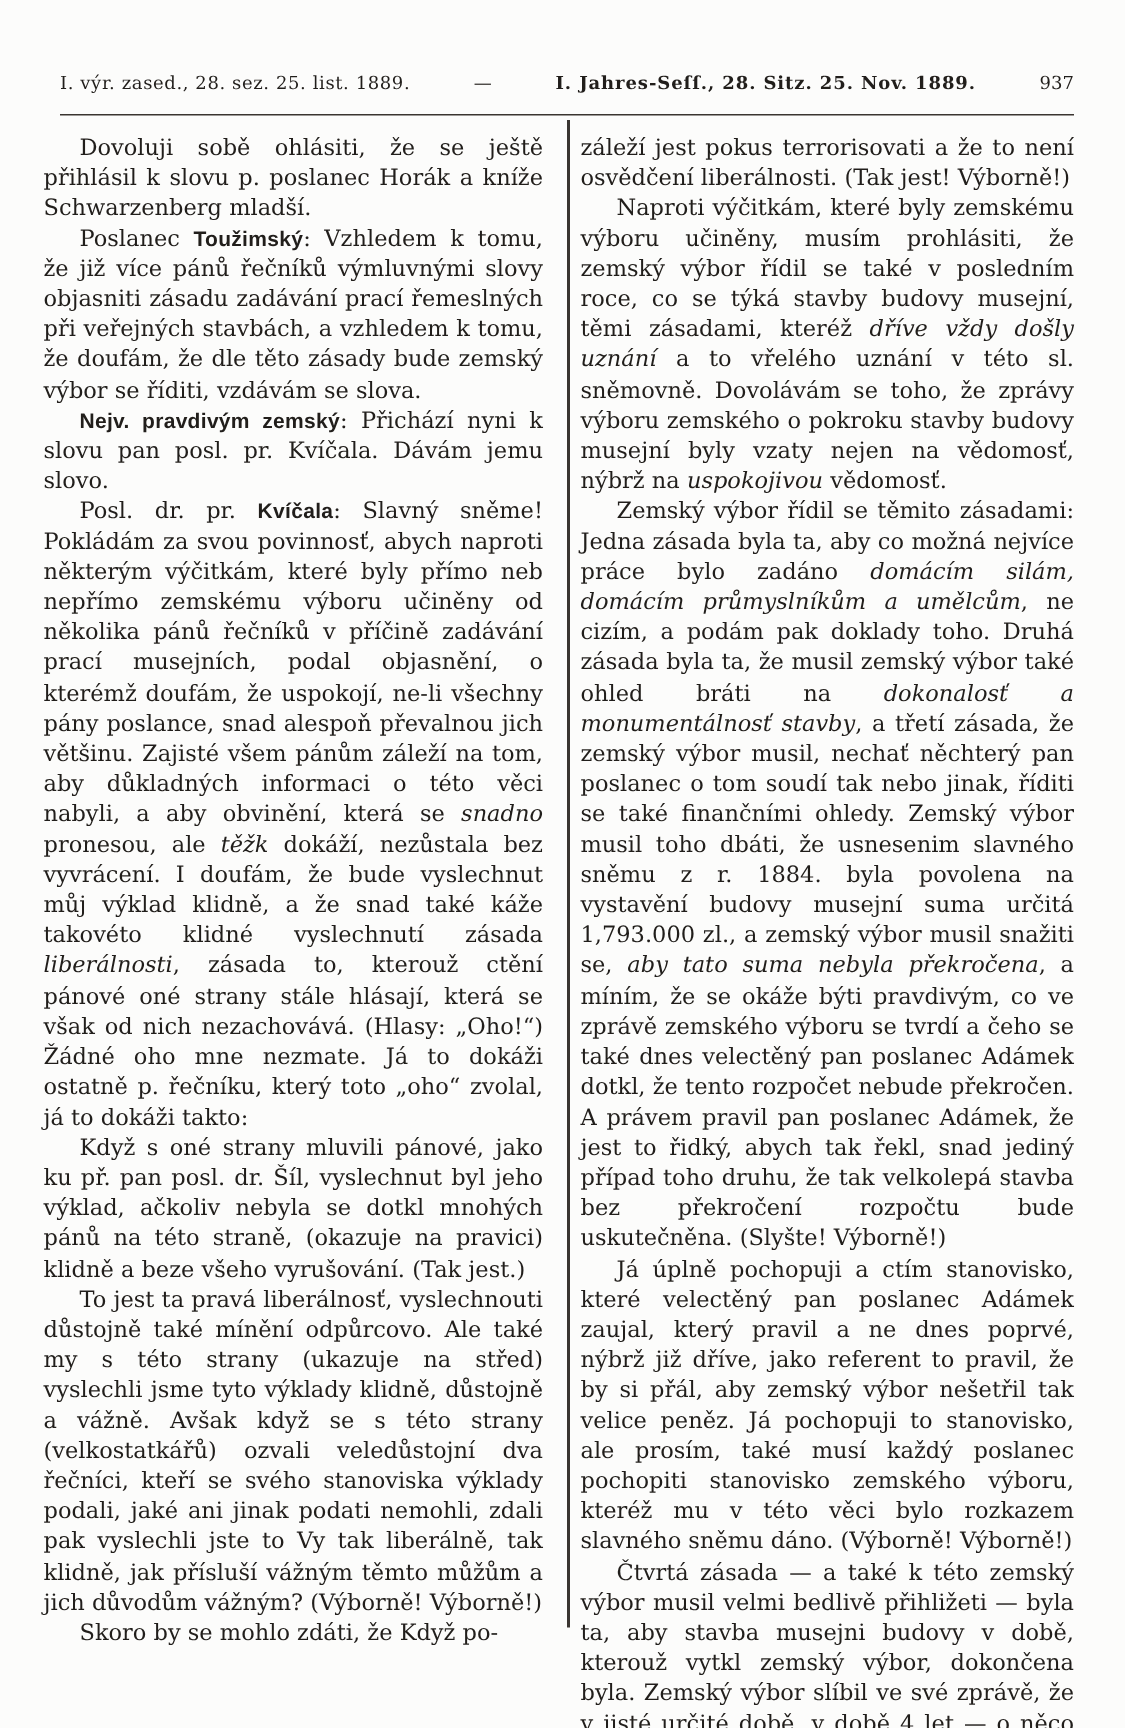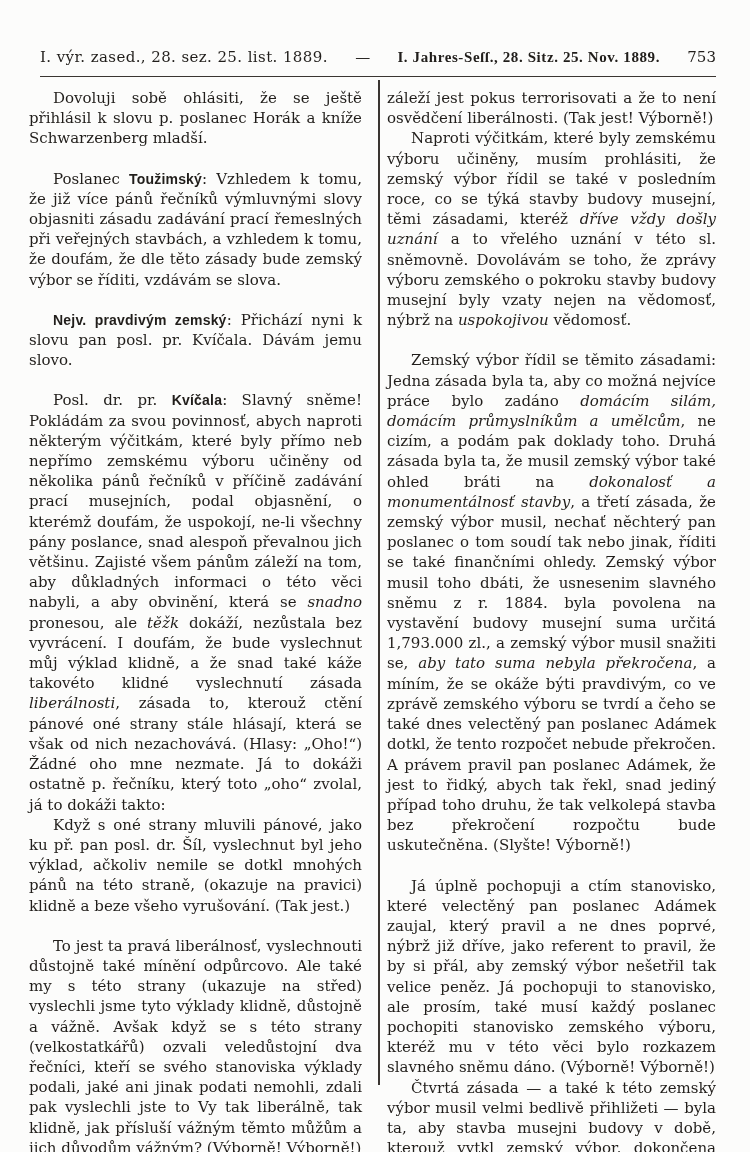--- a/index.html
+++ b/index.html
@@ -18,29 +18,28 @@
   .page{
     position:relative;
     width:750px;height:1152px;
     background:var(--paper);
   }
   .running-head{
     position:absolute;
     left:40px;top:48px;width:676px;
     display:flex;
     justify-content:space-between;
-    align-items:center;
-    font-size:15px;
+    align-items:flex-start;
+    font-size:12px;
     white-space:nowrap;
   }
   .running-head .czech{letter-spacing:0.4px;}
   .running-head .fraktur{
     font-weight:700;
     letter-spacing:0.6px;
-    font-family:Liberation Serif, serif;
   }
   .head-rule{
     position:absolute;
     left:40px;top:76px;width:676px;height:0;
     border-top:1.6px solid var(--rule);
   }
   .col-divider{
     position:absolute;
     left:378px;top:80px;
     width:1.6px;height:1005px;
@@ -51,51 +50,51 @@
     top:88px;
     font-size:15px;
     line-height:20.2px;
     text-align:justify;
     text-justify:inter-word;
   }
   .column.left{left:29px;width:333px;}
   .column.right{left:387px;width:329px;}
   p.para{margin:0;padding:0;}
   p.para.indent{text-indent:24px;}
-  p.para.gap{margin-top:20px;}
+  p.para.gap{margin-top:0;}
   .speaker{
     font-family:"Liberation Sans", sans-serif;
     font-weight:700;
     font-size:14px;
     letter-spacing:0.2px;
   }
   .emph{font-style:italic;}
   .run{ }
 </style>
 </head>
 <body>
 
 <div class="page">
 
   <div class="running-head">
     <span class="czech">I. výr. zased., 28. sez. 25. list. 1889.</span>
     <span class="sep">—</span>
     <span class="fraktur">I. Jahres-Seſſ., 28. Sitz. 25. Nov. 1889.</span>
-    <span class="pageno">753</span>
+    <span class="pageno">937</span>
   </div>
 
   <div class="head-rule"></div>
   <div class="col-divider"></div>
 
   <div class="column left">
       <p class="para indent"><span class="run">Dovoluji sobě ohlásiti, že se ještě přihlásil k slovu p. poslanec Horák a kníže Schwarzenberg mladší.</span></p>
       <p class="para indent gap"><span class="run">Poslanec </span><span class="speaker">Toužimský</span><span class="run">: Vzhledem k tomu, že již více pánů řečníků výmluvnými slovy objasniti zásadu zadávání prací řemeslných při veřejných stavbách, a vzhledem k tomu, že doufám, že dle těto zásady bude zemský výbor se říditi, vzdávám se slova.</span></p>
       <p class="para indent gap"><span class="speaker">Nejv. pravdivým zemský</span><span class="run">: Přichází nyni k slovu pan posl. pr. Kvíčala. Dávám jemu slovo.</span></p>
       <p class="para indent gap"><span class="run">Posl. dr. pr. </span><span class="speaker">Kvíčala</span><span class="run">: Slavný sněme! Pokládám za svou povinnosť, abych naproti některým výčitkám, které byly přímo neb nepřímo zemskému výboru učiněny od několika pánů řečníků v příčině zadávání prací musejních, podal objasnění, o kterémž doufám, že uspokojí, ne-li všechny pány poslance, snad alespoň převalnou jich většinu. Zajisté všem pánům záleží na tom, aby důkladných informaci o této věci nabyli, a aby obvinění, která se </span><span class="emph">snadno</span><span class="run"> pronesou, ale </span><span class="emph">těžk</span><span class="run"> dokáží, nezůstala bez vyvrácení. I doufám, že bude vyslechnut můj výklad klidně, a že snad také káže takovéto klidné vyslechnutí zásada </span><span class="emph">liberálnosti</span><span class="run">, zásada to, kterouž ctění pánové oné strany stále hlásají, která se však od nich nezachovává. (Hlasy: „Oho!“) Žádné oho mne nezmate. Já to dokáži ostatně p. řečníku, který toto „oho“ zvolal, já to dokáži takto:</span></p>
-      <p class="para indent"><span class="run">Když s oné strany mluvili pánové, jako ku př. pan posl. dr. Šíl, vyslechnut byl jeho výklad, ačkoliv nemile se dotkl mnohých pánů na této straně, (okazuje na pravici) klidně a beze všeho vyrušování. (Tak jest.)</span></p>
+      <p class="para indent"><span class="run">Když s oné strany mluvili pánové, jako ku př. pan posl. dr. Šíl, vyslechnut byl jeho výklad, ačkoliv nebyla se dotkl mnohých pánů na této straně, (okazuje na pravici) klidně a beze všeho vyrušování. (Tak jest.)</span></p>
       <p class="para indent gap"><span class="run">To jest ta pravá liberálnosť, vyslechnouti důstojně také mínění odpůrcovo. Ale také my s této strany (ukazuje na střed) vyslechli jsme tyto výklady klidně, důstojně a vážně. Avšak když se s této strany (velkostatkářů) ozvali veledůstojní dva řečníci, kteří se svého stanoviska výklady podali, jaké ani jinak podati nemohli, zdali pak vyslechli jste to Vy tak liberálně, tak klidně, jak přísluší vážným těmto můžům a jich důvodům vážným? (Výborně! Výborně!)</span></p>
       <p class="para indent"><span class="run">Skoro by se mohlo zdáti, že Když po-</span></p>
     </div>
 
   <div class="column right">
       <p class="para"><span class="run">záleží jest pokus terrorisovati a že to není osvědčení liberálnosti. (Tak jest! Výborně!)</span></p>
       <p class="para indent"><span class="run">Naproti výčitkám, které byly zemskému výboru učiněny, musím prohlásiti, že zemský výbor řídil se také v posledním roce, co se týká stavby budovy musejní, těmi zásadami, kteréž </span><span class="emph">dříve vždy došly uznání</span><span class="run"> a to vřelého uznání v této sl. sněmovně. Dovolávám se toho, že zprávy výboru zemského o pokroku stavby budovy musejní byly vzaty nejen na vědomosť, nýbrž na </span><span class="emph">uspokojivou</span><span class="run"> vědomosť.</span></p>
       <p class="para indent gap"><span class="run">Zemský výbor řídil se těmito zásadami: Jedna zásada byla ta, aby co možná nejvíce práce bylo zadáno </span><span class="emph">domácím silám, domácím průmyslníkům a umělcům</span><span class="run">, ne cizím, a podám pak doklady toho. Druhá zásada byla ta, že musil zemský výbor také ohled bráti na </span><span class="emph">dokonalosť a monumentálnosť stavby</span><span class="run">, a třetí zásada, že zemský výbor musil, nechať něchterý pan poslanec o tom soudí tak nebo jinak, říditi se také finančními ohledy. Zemský výbor musil toho dbáti, že usnesenim slavného sněmu z r. 1884. byla povolena na vystavění budovy musejní suma určitá 1,793.000 zl., a zemský výbor musil snažiti se, </span><span class="emph">aby tato suma nebyla překročena</span><span class="run">, a míním, že se okáže býti pravdivým, co ve zprávě zemského výboru se tvrdí a čeho se také dnes velectěný pan poslanec Adámek dotkl, že tento rozpočet nebude překročen. A právem pravil pan poslanec Adámek, že jest to řidký, abych tak řekl, snad jediný případ toho druhu, že tak velkolepá stavba bez překročení rozpočtu bude uskutečněna. (Slyšte! Výborně!)</span></p>
       <p class="para indent gap"><span class="run">Já úplně pochopuji a ctím stanovisko, které velectěný pan poslanec Adámek zaujal, který pravil a ne dnes poprvé, nýbrž již dříve, jako referent to pravil, že by si přál, aby zemský výbor nešetřil tak velice peněz. Já pochopuji to stanovisko, ale prosím, také musí každý poslanec pochopiti stanovisko zemského výboru, kteréž mu v této věci bylo rozkazem slavného sněmu dáno. (Výborně! Výborně!)</span></p>
       <p class="para indent"><span class="run">Čtvrtá zásada — a také k této zemský výbor musil velmi bedlivě přihližeti — byla ta, aby stavba musejni budovy v době, kterouž vytkl zemský výbor, dokončena byla. Zemský výbor slíbil ve své zprávě, že v jisté určité době, v době 4 let — o něco však musili jsme tuto lhůtu</span></p>

